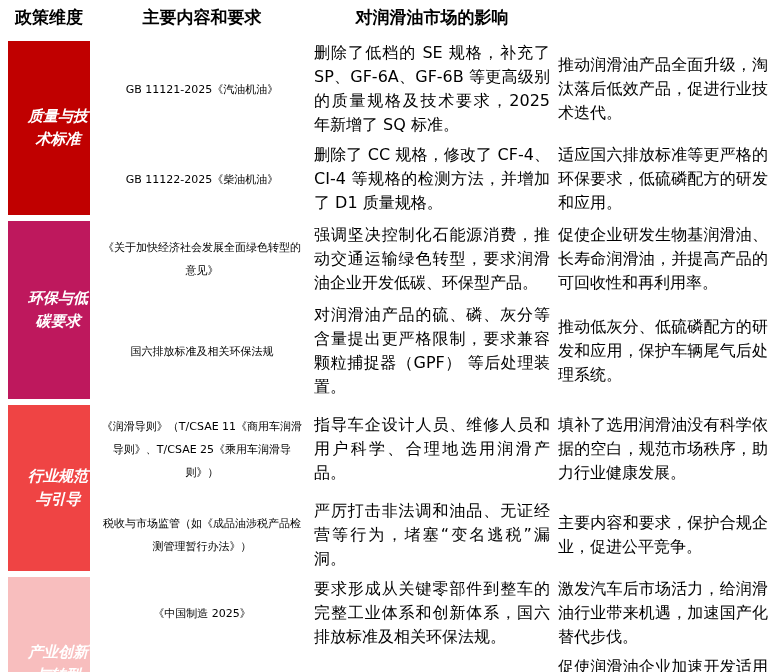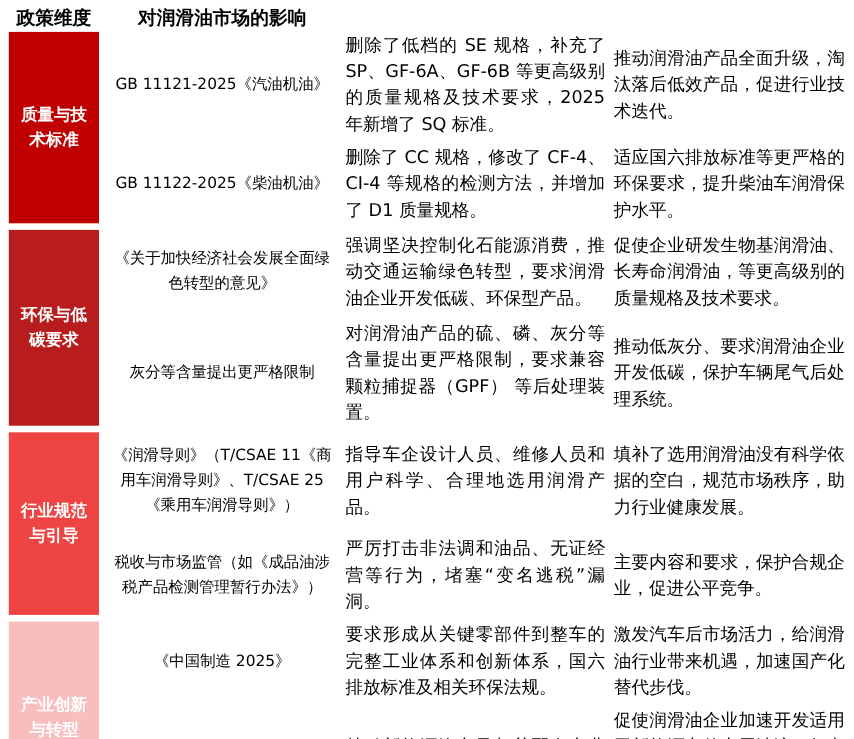--- a/index.html
+++ b/index.html
@@ -6,56 +6,57 @@
   body{
     width:776px;height:672px;overflow:hidden;background:#ffffff;
     font-family:"DejaVu Sans","Liberation Sans",sans-serif;color:#000;
   }
   .table-wrap{padding:5px 8px 0 8px;}
   .hdr,.group{
     display:grid;
     grid-template-columns:82px 208px 236px 210px;
     column-gap:8px;
   }
-  .hdr{margin-bottom:0;}
+  .hdr{margin-bottom:12px;}
   .hdr .h{
     font-weight:bold;font-size:17px;line-height:24px;height:24px;
     display:flex;align-items:center;justify-content:center;text-align:center;
   }
   .group{row-gap:6px;margin-bottom:6px;}
   .grid-row{display:contents;}
   .dim{
     grid-column:1;grid-row:1 / span 2;
     color:#ffffff;font-weight:bold;font-size:15px;line-height:1.55;
-    display:flex;align-items:center;justify-content:center;text-align:center;
+    display:flex;align-items:center;justify-content:flex-end;text-align:center;font-style:italic;
   }
   .dim .dim-txt{width:64px;display:block;}
   .cell{display:flex;align-items:center;}
   .cell .txt{width:100%;}
-  .policy{font-size:14px;line-height:23px;justify-content:center;}
+  .policy{font-size:11px;line-height:23px;justify-content:center;}
   .policy .txt{text-align:center;}
   .content,.impact{font-size:16px;line-height:24px;}
   .content .txt,.impact .txt{text-align:justify;}
   
   .g1 .ra .cell{min-height:70px;}
   .g1 .rb .cell{min-height:64px;}
   .g2 .ra .cell{min-height:76px;}
   .g2 .rb .cell{min-height:70px;}
   .g3 .ra .cell{min-height:88px;}
   .g3 .rb .cell{min-height:58px;}
   .g4 .ra .cell{min-height:72px;}
   .g4 .rb .cell{min-height:82px;}
 </style>
 </head>
 <body>
 
 <div class="table-wrap">
 
   <div class="hdr">
     <div class="h">政策维度</div>
+    <div class="h">主要内容和要求</div>
     <div class="h">对润滑油市场的影响</div>
   </div>
 
   <div class="group g1">
     <div class="dim" style="background: rgb(192, 0, 0);">
       <span class="dim-txt">质量与技术标准</span>
     </div>
     <div class="grid-row ra">
       <div class="cell policy">
           <span class="txt">GB 11121-2025《汽油机油》</span>
@@ -68,49 +69,49 @@
         </div>
     </div>
     <div class="grid-row rb">
       <div class="cell policy">
           <span class="txt">GB 11122-2025《柴油机油》</span>
         </div>
       <div class="cell content">
           <span class="txt">删除了 CC 规格，修改了 CF-4、CI-4 等规格的检测方法，并增加了 D1 质量规格。</span>
         </div>
       <div class="cell impact">
-          <span class="txt">适应国六排放标准等更严格的环保要求，提升柴油车润滑保护水平。</span>
+          <span class="txt">适应国六排放标准等更严格的环保要求，低硫磷配方的研发和应用。</span>
         </div>
     </div>
   </div>
 
   <div class="group g2">
-    <div class="dim" style="background: #b91c1c;">
+    <div class="dim" style="background: #be185d;">
       <span class="dim-txt">环保与低碳要求</span>
     </div>
     <div class="grid-row ra">
       <div class="cell policy">
           <span class="txt">《关于加快经济社会发展全面绿色转型的意见》</span>
         </div>
       <div class="cell content">
           <span class="txt">强调坚决控制化石能源消费，推动交通运输绿色转型，要求润滑油企业开发低碳、环保型产品。</span>
         </div>
       <div class="cell impact">
-          <span class="txt">促使企业研发生物基润滑油、长寿命润滑油，等更高级别的质量规格及技术要求。</span>
+          <span class="txt">促使企业研发生物基润滑油、长寿命润滑油，并提高产品的可回收性和再利用率。</span>
         </div>
     </div>
     <div class="grid-row rb">
       <div class="cell policy">
-          <span class="txt">灰分等含量提出更严格限制</span>
+          <span class="txt">国六排放标准及相关环保法规</span>
         </div>
       <div class="cell content">
           <span class="txt">对润滑油产品的硫、磷、灰分等含量提出更严格限制，要求兼容颗粒捕捉器（GPF） 等后处理装置。</span>
         </div>
       <div class="cell impact">
-          <span class="txt">推动低灰分、要求润滑油企业开发低碳，保护车辆尾气后处理系统。</span>
+          <span class="txt">推动低灰分、低硫磷配方的研发和应用，保护车辆尾气后处理系统。</span>
         </div>
     </div>
   </div>
 
   <div class="group g3">
     <div class="dim" style="background: #ef4444;">
       <span class="dim-txt">行业规范与引导</span>
     </div>
     <div class="grid-row ra">
       <div class="cell policy">

